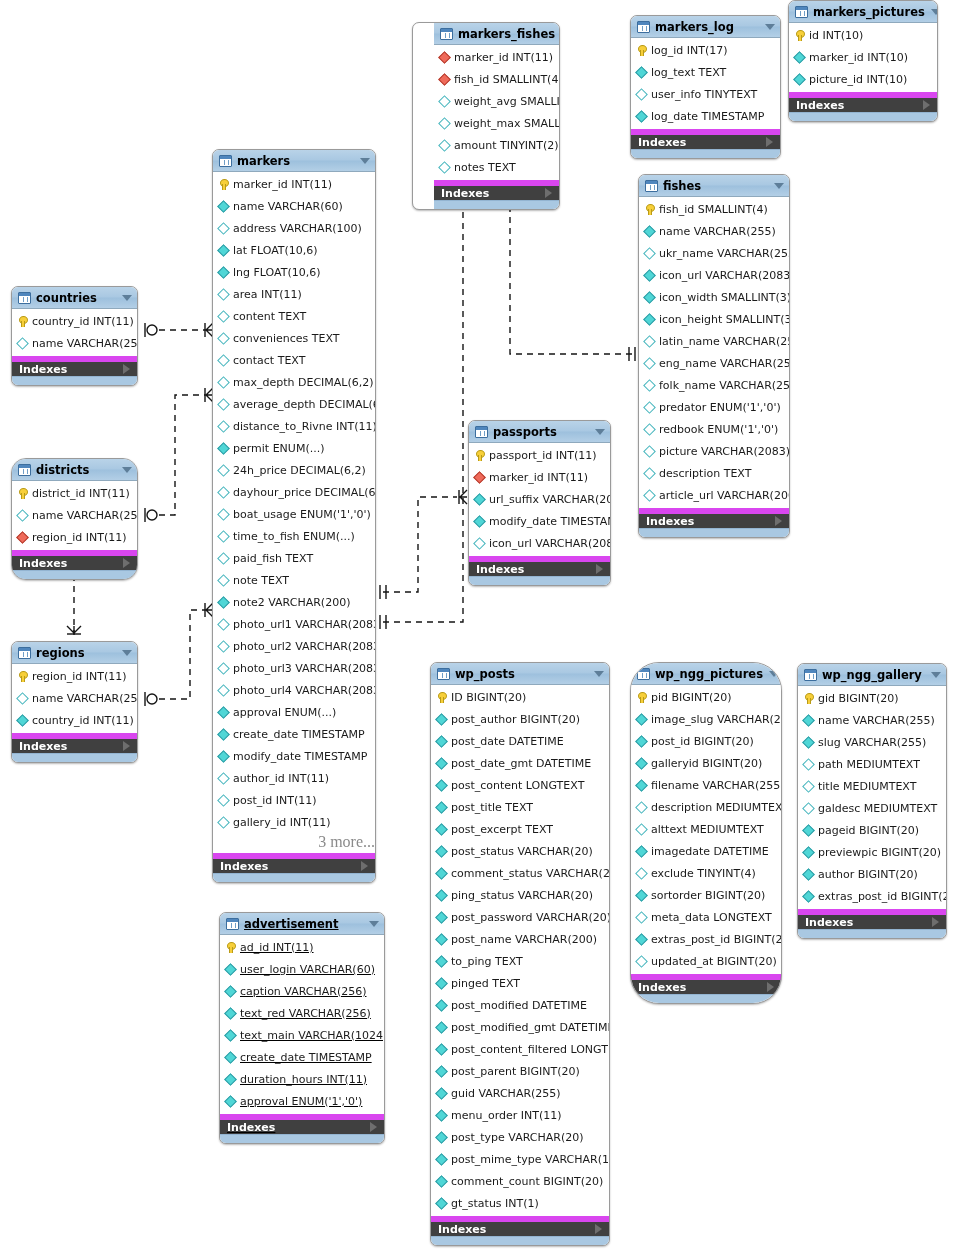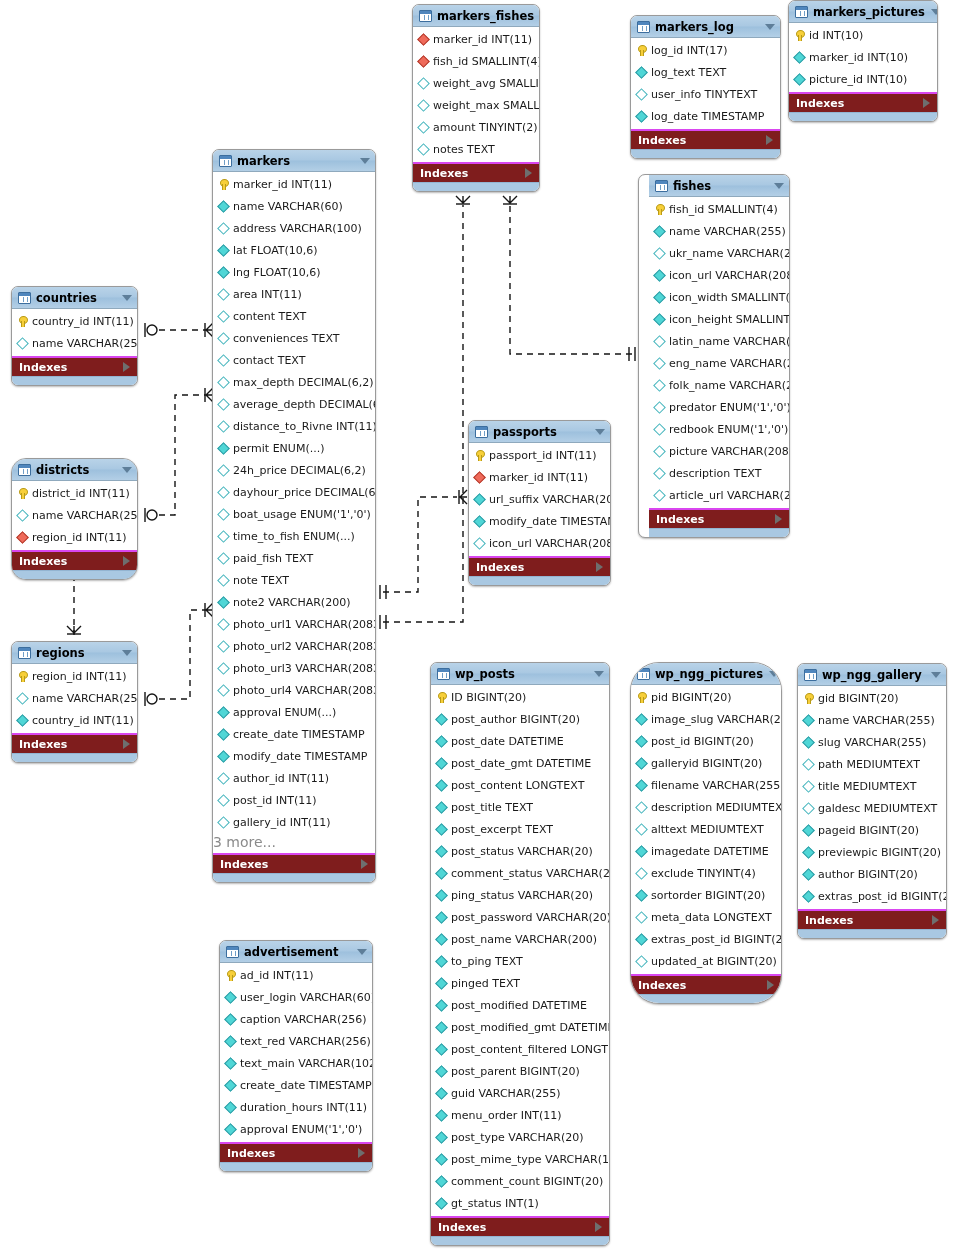--- a/index.html
+++ b/index.html
@@ -143,33 +143,34 @@
   .ic-dia-fk::before {
     content: "";
     position: absolute;
     left: 1px; top: 1px;
     width: 7px; height: 7px;
     background: #ef6a5a;
     border: 1px solid #b23a2c;
     transform: rotate(45deg);
   }
   .more {
-    text-align: left;
-    font-size: 14px;
+    text-align: right;
+    font-size: 16px;
     color: #8a8a8a;
     height: 18px;
     line-height: 18px;
+    font-family: Liberation Serif, serif;
   }
   .idx {
     height: 20px;
     display: flex;
     align-items: center;
     padding: 0 7px 0 7px;
-    background: #7f1d1d;
-    border-top: 2px solid #d946ef;
+    background: #404040;
+    border-top: 6px solid #d946ef;
     color: #ffffff;
     font-weight: bold;
     font-size: 11px;
     text-shadow: 0 1px 0 rgba(0,0,0,0.12);
   }
   .idx .ilabel { flex: 1 1 auto; }
   .idx .itri {
     width: 0; height: 0;
     border-top: 5px solid transparent;
     border-bottom: 5px solid transparent;
@@ -240,21 +241,21 @@
       <path d="M510 196 L510 204 M503 196 L510 203 M517 196 L510 203"></path>
 
       <path d="M380 585 L380 599 M386 585 L386 599"></path>
 
       <path d="M459 490 L459 504"></path>
       <path d="M467 497 L459 497 M467 490 L460 497 M467 504 L460 497"></path>
     </g>
   </svg>
 
   <div id="tables-layer">
-      <div class="tbl" style="left: 412px; top: 4px; width: 128px;">
+      <div class="tbl" style="left: 412px; top: 22px; width: 148px; padding-left: 21px;">
         <div class="tbl-hdr">
           <span class="ticon"></span>
           <span class="tname">markers_fishes</span>
           <span class="caret"></span>
         </div>
         <div class="cols">
           <div class="col">
             <span class="cicon ic-dia-fk"></span>
             <span>marker_id INT(11)</span>
           </div>
@@ -334,21 +335,21 @@
             <span class="cicon ic-dia-f"></span>
             <span>picture_id INT(10)</span>
           </div>
         </div>
         <div class="idx">
           <span class="ilabel">Indexes</span>
           <span class="itri"></span>
         </div>
         <div class="foot"></div>
       </div>
-      <div class="tbl" style="left: 638px; top: 174px; width: 152px; padding-left: 10px;">
+      <div class="tbl" style="left: 638px; top: 174px; width: 152px;">
         <div class="tbl-hdr">
           <span class="ticon"></span>
           <span class="tname">fishes</span>
           <span class="caret"></span>
         </div>
         <div class="cols">
           <div class="col">
             <span class="cicon ic-key"></span>
             <span>fish_id SMALLINT(4)</span>
           </div>
@@ -877,21 +878,21 @@
             <span class="cicon ic-dia-f"></span>
             <span>extras_post_id BIGINT(20)</span>
           </div>
         </div>
         <div class="idx">
           <span class="ilabel">Indexes</span>
           <span class="itri"></span>
         </div>
         <div class="foot"></div>
       </div>
-      <div class="tbl" style="left: 219px; top: 940px; width: 154px;">
+      <div class="tbl" style="left: 219px; top: 912px; width: 166px; text-decoration: underline;">
         <div class="tbl-hdr">
           <span class="ticon"></span>
           <span class="tname">advertisement</span>
           <span class="caret"></span>
         </div>
         <div class="cols">
           <div class="col">
             <span class="cicon ic-key"></span>
             <span>ad_id INT(11)</span>
           </div>

